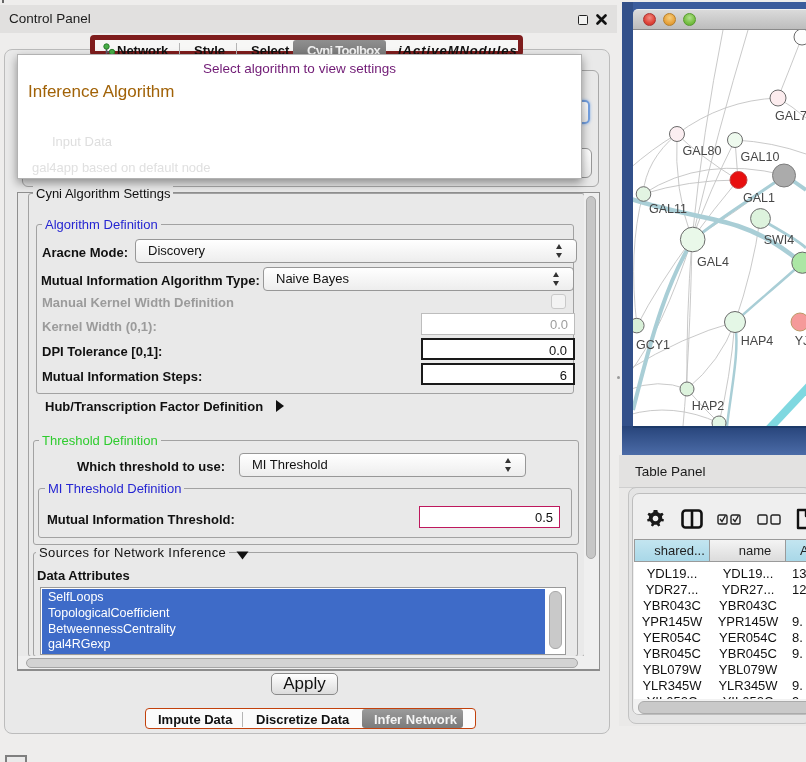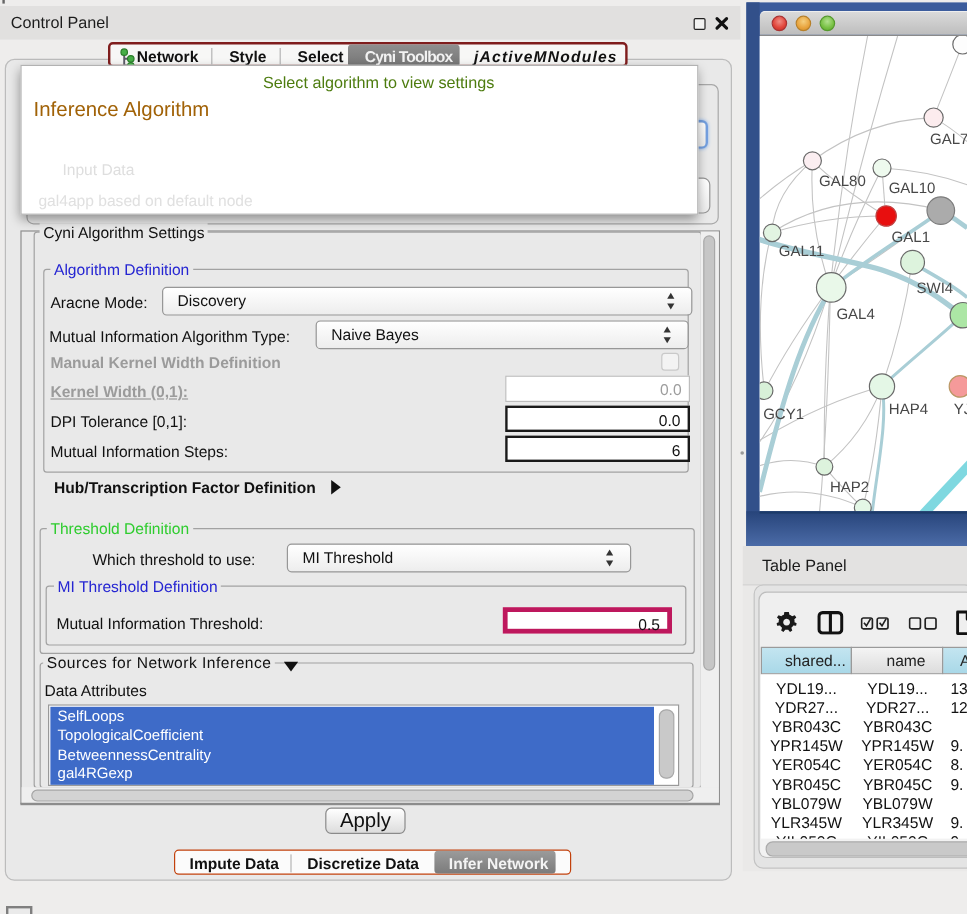--- a/index.html
+++ b/index.html
@@ -1,20 +1,20 @@
 <!DOCTYPE html>
 <html><head>
 <meta charset="utf-8">
 <style>
 html,body{margin:0;padding:0;}
 body{width:806px;height:762px;overflow:hidden;position:relative;background:#eeedec;
  font-family:"Liberation Sans",sans-serif;-webkit-font-smoothing:antialiased;}
 .abs{position:absolute;}
 .b{font-weight:bold;}
-.lbl{position:absolute;font-size:13px;font-weight:normal;color:#111;white-space:nowrap;}
+.lbl{position:absolute;font-size:13px;font-weight:bold;color:#111;white-space:nowrap;}
 .glbl{position:absolute;font-size:13px;color:#9b9b9b;font-weight:bold;white-space:nowrap;}
 .grp{position:absolute;border:1px solid #a2a2a2;border-radius:3px;}
 .gcap{position:absolute;font-size:13px;background:#e9e9e9;padding:0 3px;white-space:nowrap;z-index:3;}
 .combo{position:absolute;background:linear-gradient(#ffffff,#ededed);border:1px solid #979797;border-radius:4px;
  font-size:13px;color:#111;line-height:22px;padding-left:12px;box-sizing:border-box;height:24px;}
 .arr{position:absolute;right:14px;top:4px;width:0;height:0;border-left:3.5px solid transparent;border-right:3.5px solid transparent;border-bottom:5px solid #333;}
 .arr2{position:absolute;right:14px;top:13px;width:0;height:0;border-left:3.5px solid transparent;border-right:3.5px solid transparent;border-top:5px solid #333;}
 .fld{position:absolute;background:#fff;box-sizing:border-box;font-size:13px;text-align:right;padding:3px 6px 0 0;}
 .tabtxt{position:absolute;font-size:13px;font-weight:bold;color:#111;white-space:nowrap;top:3px;}
 .sep{position:absolute;top:3px;width:1px;height:15px;background:#b5b5b5;}
@@ -31,21 +31,21 @@
 <div class="abs" style="left:0;top:5px;width:617px;height:28px;background:#e1e0df;"></div>
 <div class="abs" style="left:9px;top:11px;font-size:13.5px;color:#1c1c1c;">Control Panel</div>
 
 <div class="abs" style="left:578px;top:15px;width:8px;height:8px;border:1.8px solid #222;border-radius:1.5px;background:#f2f2f1;"></div>
 <svg class="abs" style="left:596px;top:14px" width="11" height="11" viewBox="0 0 11 11">
     <path d="M1.5 1.5 L9.5 9.5 M9.5 1.5 L1.5 9.5" stroke="#111" stroke-width="2.6" stroke-linecap="round"></path>
   </svg>
 
 <div class="abs" style="left:4px;top:49px;width:606px;height:685px;background:#e9e9e9;border:1px solid #bcbcbc;border-radius:8px;box-sizing:border-box;"></div>
 
-<div class="abs" style="left:90px;top:35px;width:433px;height:21px;background:#f7f7f6;border:2px solid #7f1d1d;border-radius:4px;box-sizing:border-box;z-index:2;">
+<div class="abs" style="left:90px;top:35px;width:433px;height:21px;background:#f7f7f6;border:5px solid #7f1d1d;border-radius:4px;box-sizing:border-box;z-index:2;">
   <svg class="abs" style="left:6px;top:3px" width="16" height="18" viewBox="0 0 16 18">
     <path d="M5.5 4 L5.5 14.5 L10 14.5 M5.5 9 L10 9" stroke="#5c5c68" stroke-width="1.6" fill="none"></path>
     <circle cx="5.5" cy="3.5" r="2.7" fill="#46ae46" stroke="#2b7d2b" stroke-width="1"></circle>
     <circle cx="11" cy="9" r="2.7" fill="#46ae46" stroke="#2b7d2b" stroke-width="1"></circle>
     <circle cx="11" cy="14.8" r="2.7" fill="#46ae46" stroke="#2b7d2b" stroke-width="1"></circle>
   </svg>
   <div class="tabtxt" style="left:22px;">Network</div>
   <div class="sep" style="left:84px;"></div>
   <div class="tabtxt" style="left:99px;">Style</div>
   <div class="sep" style="left:141px;"></div>
@@ -71,21 +71,21 @@
 
 <div class="lbl" style="left:42px;top:245px;">Aracne Mode:</div>
 <div class="combo" style="left:135px;top:239px;width:442px;">Discovery<i class="arr"></i><i class="arr2"></i></div>
 
 <div class="lbl" style="left:41px;top:273px;">Mutual Information Algorithm Type:</div>
 <div class="combo" style="left:263px;top:267px;width:311px;">Naive Bayes<i class="arr"></i><i class="arr2"></i></div>
 
 <div class="glbl" style="left:42px;top:295px;">Manual Kernel Width Definition</div>
 <div class="abs" style="left:551px;top:294px;width:13px;height:13px;border:1px solid #c9c9c9;border-radius:3px;background:#f3f3f3;"></div>
 
-<div class="glbl" style="left:42px;top:319px;text-decoration:underline;">Kernel Width (0,1):</div>
+<div class="glbl" style="left:42px;top:319px;">Kernel Width (0,1):</div>
 <div class="fld" style="left:421px;top:313px;width:154px;height:22px;border:1px solid #bdbdbd;color:#9d9d9d;">0.0</div>
 
 <div class="lbl" style="left:42px;top:344px;">DPI Tolerance [0,1]:</div>
 <div class="fld" style="left:421px;top:338px;width:154px;height:22px;border:2px solid #1a1a1a;color:#111;">0.0</div>
 
 <div class="lbl" style="left:42px;top:369px;">Mutual Information Steps:</div>
 <div class="fld" style="left:421px;top:363px;width:154px;height:22px;border:2px solid #1a1a1a;color:#111;">6</div>
 
 <div class="abs" style="left:45px;top:399px;font-size:13px;font-weight:bold;color:#111;">Hub/Transcription Factor Definition</div>
 <svg class="abs" style="left:274px;top:399px" width="12" height="14" viewBox="0 0 12 14">
@@ -95,21 +95,21 @@
 <div class="grp" style="left:33px;top:440px;width:544px;height:103px;"></div>
 <div class="gcap" style="left:39px;top:433px;color:#2ecc2e;">Threshold Definition</div>
 
 <div class="lbl" style="left:77px;top:459px;">Which threshold to use:</div>
 <div class="combo" style="left:239px;top:453px;width:287px;">MI Threshold<i class="arr"></i><i class="arr2"></i></div>
 
 <div class="grp" style="left:38px;top:488px;width:532px;height:48px;"></div>
 <div class="gcap" style="left:45px;top:481px;color:#2525d2;">MI Threshold Definition</div>
 
 <div class="lbl" style="left:47px;top:512px;">Mutual Information Threshold:</div>
-<div class="fld" style="left:419px;top:506px;width:141px;height:22px;border:4px solid #be185d;color:#111;">0.5</div>
+<div class="fld" style="left:419px;top:506px;width:141px;height:22px;border:1px solid #be185d;color:#111;">0.5</div>
 
 <div class="grp" style="left:33px;top:552px;width:543px;height:103px;"></div>
 <div class="gcap" style="left:36px;top:545px;color:#111;letter-spacing:0.4px;">Sources for Network Inference</div>
 <svg class="abs" style="left:236px;top:550px;z-index:4" width="13" height="11" viewBox="0 0 13 11">
       <path d="M0.5 1.5 L12.5 1.5 L6.5 9.5 Z" fill="#111"></path>
     </svg>
 
 <div class="lbl" style="left:37px;top:568px;">Data Attributes</div>
 <div class="abs" style="left:40px;top:587px;width:526px;height:68px;background:#fff;border:1px solid #999;box-sizing:border-box;">
   <div class="abs" style="left:1px;top:1px;width:503px;height:65px;background:#3e6bc8;"></div>
@@ -129,21 +129,21 @@
 
 <div class="abs" style="left:145px;top:708px;width:331px;height:21px;background:#fbfbfb;border:1px solid #c2410c;border-radius:4px;box-sizing:border-box;z-index:2;">
   <div class="tabtxt" style="left:12px;">Impute Data</div>
   <div class="sep" style="left:96px;"></div>
   <div class="tabtxt" style="left:110px;">Discretize Data</div>
   <div class="abs" style="left:216px;top:0;width:101px;height:19px;background:linear-gradient(#9b9b9b,#7b7b7b);border-radius:3px;"></div>
   <div class="tabtxt" style="left:228px;color:#f4f4f4;">Infer Network</div>
 </div>
 
 <div class="abs" style="left:17px;top:54px;width:563px;height:123px;background:#fff;border:1px solid #b2b2b2;box-shadow:0 4px 9px rgba(0,0,0,0.4);z-index:5;">
-  <div class="abs" style="left:16px;top:6px;width:100%;text-align:center;font-size:13.5px;color:#4d7c0f;">Select algorithm to view settings</div>
+  <div class="abs" style="left:0;top:6px;width:100%;text-align:center;font-size:13.5px;color:#701a75;">Select algorithm to view settings</div>
   <div class="abs" style="left:10px;top:27px;font-size:17px;color:#a16207;">Inference Algorithm</div>
   <div class="abs" style="left:34px;top:79px;font-size:13px;color:#dedede;">Input Data</div>
   <div class="abs" style="left:14px;top:105px;font-size:13px;color:#e0e0e0;">gal4app based on default node</div>
 </div>
 
 <div class="abs" style="left:5px;top:755px;width:18px;height:12px;border:2px solid #7f7f7f;background:#eaeaea;"></div>
 
 <div class="abs" style="left:617px;top:376px;width:3px;height:3px;background:#9a9a9a;border-radius:50%;"></div>
 
 <div class="abs" style="left:622px;top:2px;width:184px;height:453px;background:#3b5c9c;"></div>

